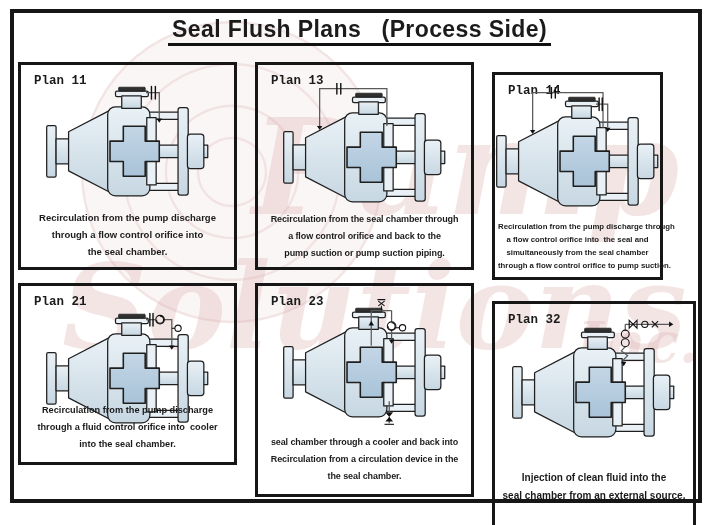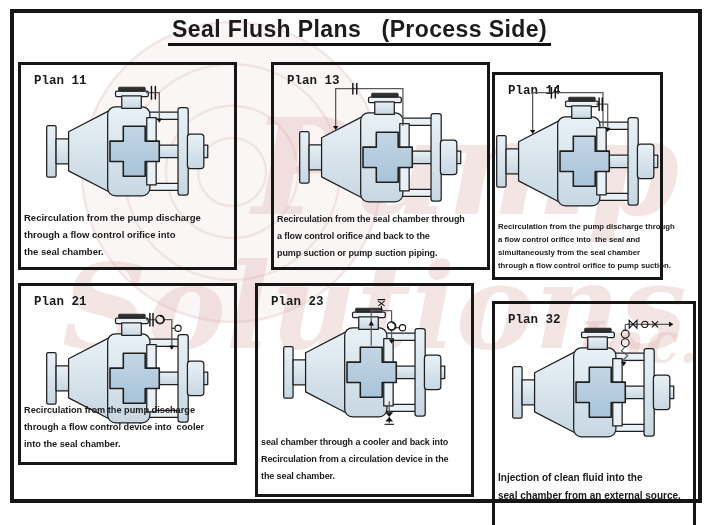--- a/index.html
+++ b/index.html
@@ -20,21 +20,21 @@
   .wm-text{font-family:"DejaVu Serif",serif;font-style:italic;font-weight:bold;
     fill:var(--watermark,#dcaaaa);opacity:.30;}
   .swirl{stroke:#ecd9d9;fill:none;stroke-width:2.4;opacity:.65;}
   .swirl-fill{fill:#f8efef;opacity:.55;}
   .panel{
     position:absolute;border:3px solid var(--panel-border,#161616);box-sizing:border-box;
     background:transparent;z-index:2;
   }
   .plan-label{position:absolute;top:9px;left:13px;font-size:12.5px;font-weight:bold;font-family:Liberation Mono, monospace;}
   .pump-svg{position:absolute;left:50%;transform:translateX(-50%);width:172px;height:133px;}
-  .desc{position:absolute;left:3px;right:3px;text-align:left;font-weight:bold;color:#1b1b1b;}
+  .desc{position:absolute;left:3px;right:3px;text-align:center;font-weight:bold;color:#1b1b1b;}
   .desc-line{white-space:pre;}
   
   .pump-part{fill:url(#bodyGrad);stroke:var(--outline,#1f1f1f);stroke-width:1.6;stroke-linejoin:round;}
   .pump-flat{fill:var(--pump-body-light,#e9f1f6);stroke:var(--outline,#1f1f1f);stroke-width:1.6;stroke-linejoin:round;}
   .seal-cross{fill:url(#sealGrad);stroke:var(--outline,#1f1f1f);stroke-width:2;stroke-linejoin:round;}
   .pump-cap{fill:var(--flange-cap,#2f2f2f);stroke:var(--outline,#1f1f1f);stroke-width:1;}
   .pipe{fill:none;stroke:var(--pipe,#5a5a5a);stroke-width:1.6;}
   .sym{fill:none;stroke:var(--symbol,#111111);stroke-width:1.8;stroke-linecap:round;}
   .symf{fill:none;stroke:var(--symbol,#111111);stroke-width:1.4;}
   .arrowhead{fill:var(--symbol,#111111);stroke:none;}
@@ -103,21 +103,21 @@
       <path class="arrowhead" d="M146.5,53 L153.5,53 L150,58.5 Z"></path>
     </g>
   </svg>
   <div class="desc" style="bottom:7px;font-size:9.5px;line-height:17px">
     <div class="desc-line">Recirculation from the pump discharge</div>
     <div class="desc-line">through a flow control orifice into</div>
     <div class="desc-line">the seal chamber.</div>
   </div>
 </section>
 
-<section class="panel" style="left:271px;top:62px;width:219px;height:208px">
+<section class="panel" style="left:255px;top:62px;width:219px;height:208px">
   <div class="plan-label">Plan 13</div>
   <svg class="pump-svg" style="top:18px" viewBox="0 0 220 170">
     <use href="#pump-symbol"></use>
     <g>
       <path class="pipe" d="M138,55 V7 H52 V55"></path>
       <path class="sym" d="M74,0 V14 M79,0 V14"></path>
       <path class="arrowhead" d="M48.5,55 L55.5,55 L52,60 Z"></path>
     </g>
   </svg>
   <div class="desc" style="bottom:5px;font-size:9px;line-height:17px;letter-spacing:-.1px">
@@ -162,21 +162,21 @@
       </g>
       <g>
         <path class="symf" d="M166,31 H170"></path>
         <circle class="symf" cx="174" cy="31" r="4"></circle>
       </g>
       <path class="arrowhead" d="M162.5,53 L169.5,53 L166,58.5 Z"></path>
     </g>
   </svg>
   <div class="desc" style="bottom:9px;font-size:9.2px;line-height:17px">
     <div class="desc-line">Recirculation from the pump discharge</div>
-    <div class="desc-line">through a flow control device into  cooler</div>
+    <div class="desc-line">through a fluid control orifice into  cooler</div>
     <div class="desc-line">into the seal chamber.</div>
   </div>
 </section>
 
 <section class="panel" style="left:255px;top:283px;width:219px;height:214px">
   <div class="plan-label">Plan 23</div>
   <svg class="pump-svg" style="top:12px" viewBox="0 0 220 170">
     <use href="#pump-symbol"></use>
     <g>
       <path class="pipe" d="M118,61 V16 H144"></path>

